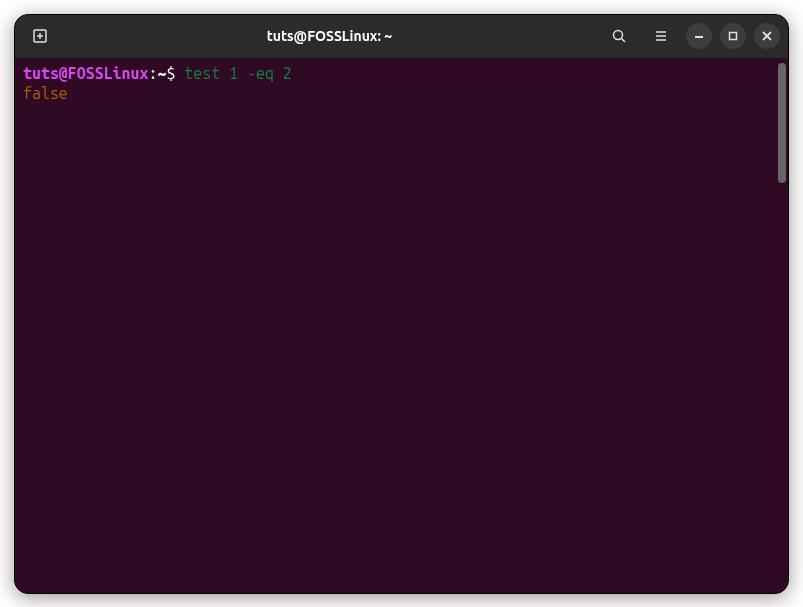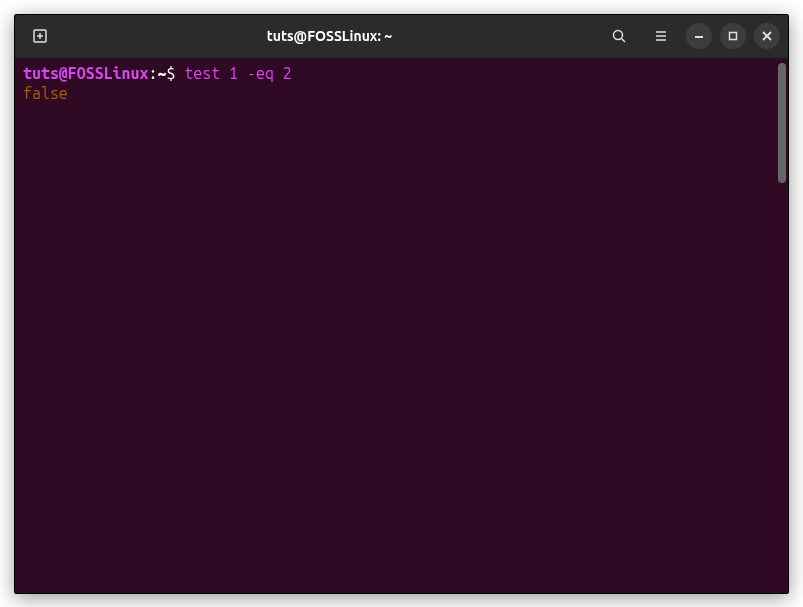--- a/index.html
+++ b/index.html
@@ -12,21 +12,21 @@
       display: flex;
       align-items: center;
       justify-content: center;
       min-height: 607px;
       font-family: 'Ubuntu Mono', 'DejaVu Sans Mono', monospace;
     }
     .window {
       width: 775px;
       height: 580px;
       background: #1e1e1e;
-      border-radius: 2px;
+      border-radius: 14px;
       overflow: hidden;
       box-shadow: 0 4px 20px rgba(0,0,0,0.4);
       display: flex;
       flex-direction: column;
       border: 1px solid #000;
     }
     .titlebar {
       height: 44px;
       background: #2b2b2b;
       display: flex;
@@ -107,21 +107,21 @@
       color: #ffffff;
     }
     .prompt-path {
       color: #ffffff;
       font-weight: bold;
     }
     .prompt-dollar {
       color: #ffffff;
     }
     .cmd {
-      color: #d946ef;
+      color: #15803d;
     }
     .output {
       color: #a16207;
     }
     .cursor {
       display: inline-block;
       width: 9px;
       height: 18px;
       background: #ffffff;
       vertical-align: text-bottom;

